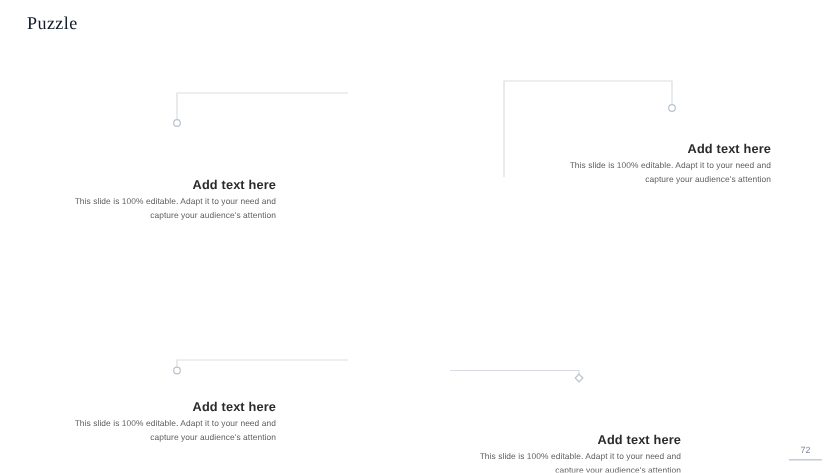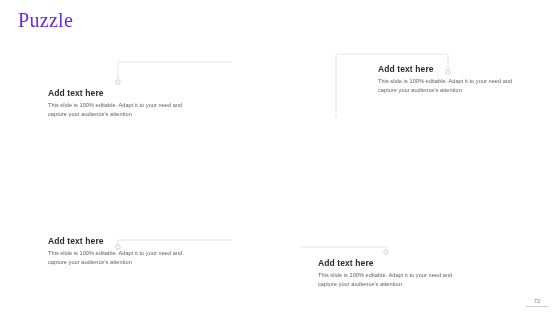--- a/index.html
+++ b/index.html
@@ -19,23 +19,23 @@
     inset: 0;
     background: #ffffff;
   }
 
   
   .page-title {
     position: absolute;
     left: 18px;
     top: 8px;
     font-family: "Liberation Serif", serif;
-    font-size: 20px;
+    font-size: 12px;
     font-weight: 400;
-    color: #6d28d9;
+    color: #0f172a;
     letter-spacing: 0.3px;
     line-height: 1.2;
   }
 
   
   .connectors {
     position: absolute;
     left: 0;
     top: 0;
     width: 560px;
@@ -60,21 +60,22 @@
     font-size: 11px;
     font-weight: 700;
     fill: #ffffff;
     letter-spacing: 0.4px;
   }
 
   
   .callout {
     position: absolute;
     width: 136px;
-    text-align: left;
+    text-align: right;
+    margin-top: 30px;
   }
   .callout-heading {
     font-size: 8.5px;
     font-weight: 700;
     color: #2b2b2b;
     margin: 0 0 3px 0;
     letter-spacing: 0.1px;
     line-height: 1.2;
   }
   .callout-body {

